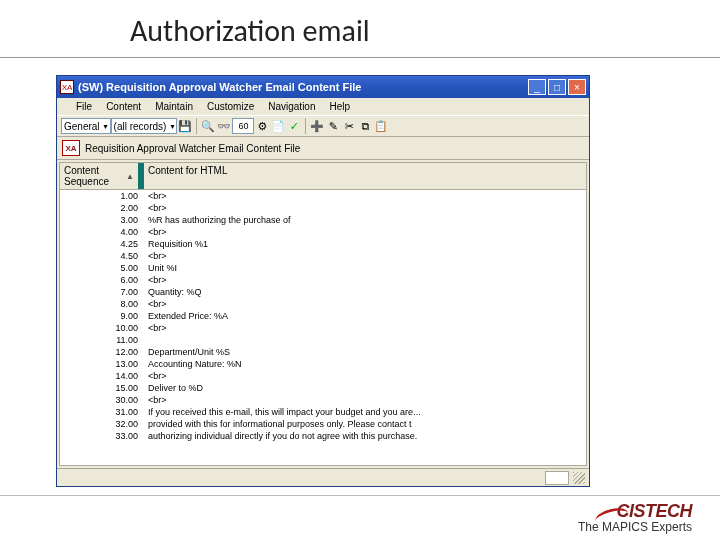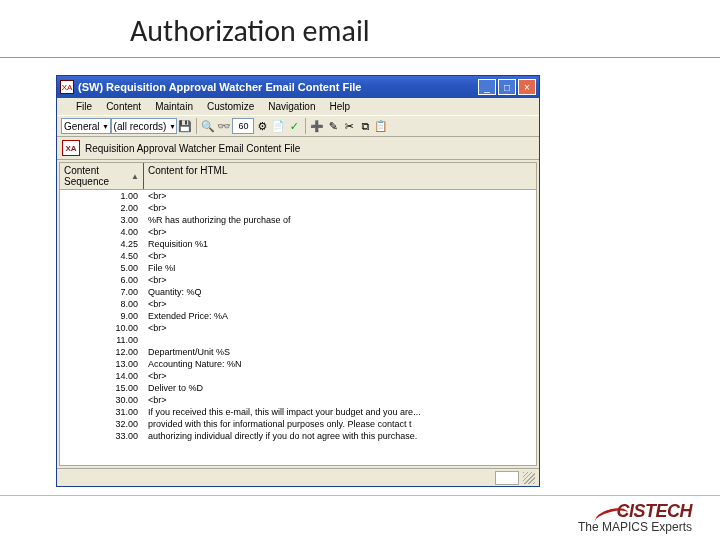--- a/index.html
+++ b/index.html
@@ -1,38 +1,38 @@
 <!DOCTYPE html>
 <html><head>
 <meta charset="utf-8">
 <style>
   *{box-sizing:border-box;margin:0;padding:0}
   body{font-family:"Segoe UI",Tahoma,Arial,sans-serif;background:#fff;width:720px;height:540px;position:relative;color:#000}
   .slide-title{font-family:Calibri,Arial,sans-serif;font-size:30px;font-weight:400;padding:12px 0 8px 130px;color:#222}
   .hr{height:1px;background:#999}
-  .window-wrap{position:absolute;left:56px;top:75px;width:484px;height:412px;border:1px solid #1c3f8a;background:#ece9d8;display:flex;flex-direction:column;font-size:10px}
+  .window-wrap{position:absolute;left:56px;top:75px;width:534px;height:412px;border:1px solid #1c3f8a;background:#ece9d8;display:flex;flex-direction:column;font-size:10px}
   .titlebar{height:22px;background:linear-gradient(180deg,#3b6ad6 0%,#2957bf 40%,#1f4db0 100%);display:flex;align-items:center;padding:0 3px;color:#fff}
   .appicon{width:14px;height:14px;margin-right:4px;display:flex;align-items:center;justify-content:center;font-size:8px;background:#fff;color:#a00;border:1px solid #600}
   .titlebar-text{flex:1;font-size:11px;font-weight:bold;white-space:nowrap;overflow:hidden}
   .winbtns{display:flex;gap:2px}
   .winbtn{width:18px;height:16px;border:1px solid #fff;background:#4a78d6;color:#fff;font-size:10px;display:flex;align-items:center;justify-content:center;font-family:Arial}
   .winbtn.close{background:#e06a4b}
   .menubar{display:flex;gap:8px;padding:2px 16px;background:#ece9d8;font-size:10px}
   .menuitem{padding:1px 3px;cursor:default}
   .toolbar{display:flex;align-items:center;padding:2px 4px;border-top:1px solid #fff;border-bottom:1px solid #aca899;background:#ece9d8}
   .select{border:1px solid #7f9db9;background:#fff;font-size:10px;height:16px;padding:0 2px;display:flex;align-items:center}
   .select .chev{margin-left:4px;font-size:8px;color:#000}
   .tsep{width:1px;height:16px;background:#aca899;margin:0 3px}
   .ticon{width:16px;height:16px;display:flex;align-items:center;justify-content:center;font-size:11px;background:#ece9d8;border:1px solid transparent}
   .crumb-row{display:flex;align-items:center;gap:5px;padding:3px 5px;border-bottom:1px solid #aca899;background:#ece9d8}
   .xa{width:18px;height:16px;border:1px solid #a00;background:#fff;color:#8a1818;font-size:8px;display:flex;align-items:center;justify-content:center;font-weight:bold}
   .crumb-text{font-size:10px}
   .grid-area{flex:1;display:flex;flex-direction:column;background:#fff;border:1px solid #aca899;margin:2px}
   .grid-header{display:flex;background:#ece9d8;border-bottom:1px solid #aca899;font-size:10px}
-  .gh-col1{width:84px;padding:2px 4px;border-right:1px solid #0f766e;display:flex;align-items:center;justify-content:center}
+  .gh-col1{width:84px;padding:2px 4px;border-right:6px solid #0f766e;display:flex;align-items:center;justify-content:center}
   .gh-col2{flex:1;padding:2px 4px}
   .sorticon{font-size:8px;color:#555}
   .grid-body{flex:1;overflow:hidden;font-size:9px;line-height:12px;background:#fff}
   .grid-row{display:flex;height:12px}
   .gb-col1{width:84px;text-align:right;padding-right:6px;font-variant-numeric:tabular-nums;white-space:nowrap}
   .gb-col2{flex:1;padding-left:4px;white-space:nowrap;overflow:hidden}
   .statusbar{height:18px;border-top:1px solid #aca899;background:#ece9d8;display:flex;align-items:center;padding:0 4px;gap:4px}
   .status-spacer{flex:1}
   .status-cell{border:1px solid #aca899;height:14px;width:24px;background:#fff}
   .grip{width:12px;height:12px;background:repeating-linear-gradient(135deg,#aca899 0 1px,transparent 1px 3px)}
@@ -127,21 +127,21 @@
         <div class="grid-row">
           <div class="gb-col1">4.25</div>
           <div class="gb-col2">Requisition %1</div>
         </div>
         <div class="grid-row">
           <div class="gb-col1">4.50</div>
           <div class="gb-col2">&lt;br&gt;</div>
         </div>
         <div class="grid-row">
           <div class="gb-col1">5.00</div>
-          <div class="gb-col2">File %I</div>
+          <div class="gb-col2">Unit %I</div>
         </div>
         <div class="grid-row">
           <div class="gb-col1">6.00</div>
           <div class="gb-col2">&lt;br&gt;</div>
         </div>
         <div class="grid-row">
           <div class="gb-col1">7.00</div>
           <div class="gb-col2">Quantity: %Q</div>
         </div>
         <div class="grid-row">

